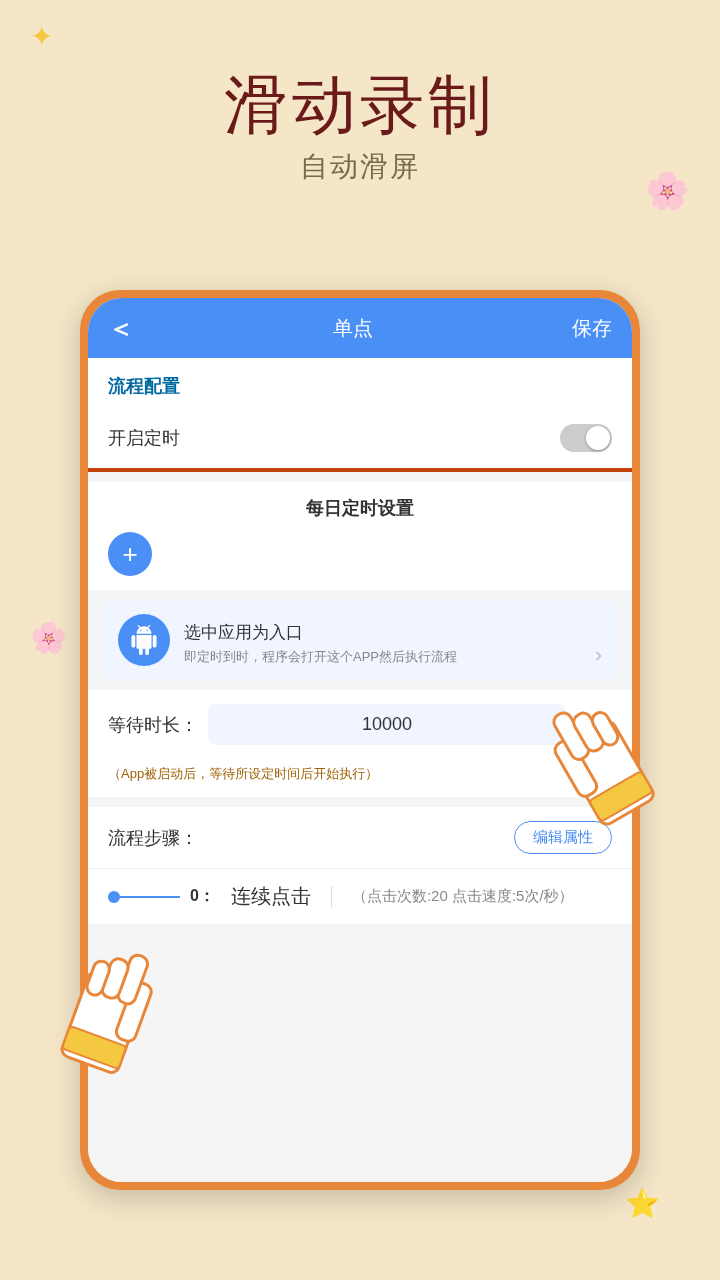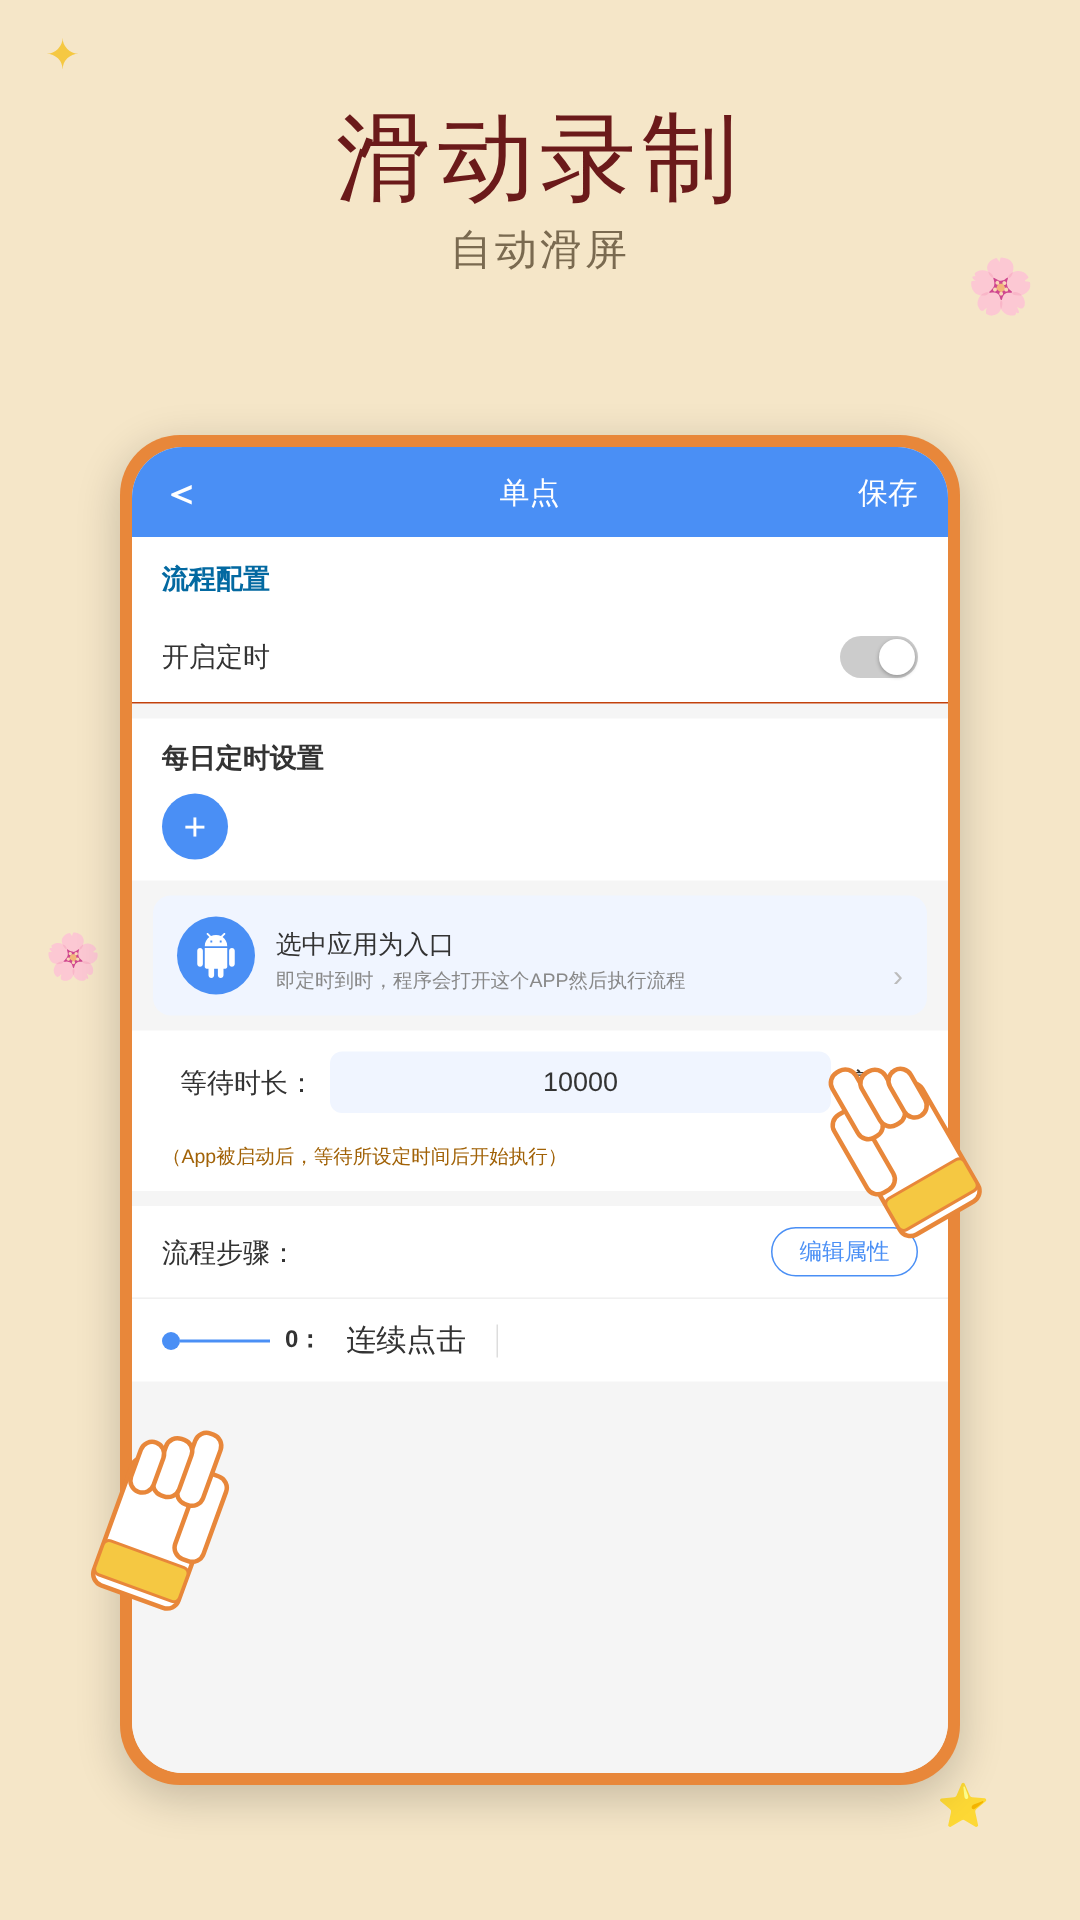--- a/index.html
+++ b/index.html
@@ -122,21 +122,21 @@
       padding: 16px 20px 10px;
       background: white;
     }
 
     .setting-row {
       background: white;
       display: flex;
       align-items: center;
       justify-content: space-between;
       padding: 16px 20px;
-      border-bottom: 1px solid #c2410c;
+      border-bottom: 4px solid #c2410c;
     }
     .setting-label {
       font-size: 18px;
       color: #333;
     }
 
     
     .toggle {
       width: 52px;
       height: 28px;
@@ -154,20 +154,21 @@
       top: 2px;
       right: 2px;
       box-shadow: 0 1px 3px rgba(0,0,0,0.3);
     }
 
     
     .daily-section {
       background: white;
       padding: 14px 20px;
       margin-top: 10px;
+      text-align: center;
     }
     .daily-section-title {
       font-size: 18px;
       font-weight: 600;
       color: #333;
       margin-bottom: 12px;
     }
     .add-btn {
       width: 44px;
       height: 44px;
@@ -250,21 +251,21 @@
     .app-entry-arrow {
       color: #bbb;
       font-size: 20px;
     }
 
     
     .wait-row {
       background: white;
       display: flex;
       align-items: center;
-      padding: 14px 32px;
+      padding: 14px 20px;
       gap: 10px;
       margin-top: 10px;
     }
     .wait-label {
       font-size: 18px;
       color: #333;
       font-weight: 500;
       white-space: nowrap;
     }
     .wait-input {
@@ -441,20 +442,21 @@
       </div>
 
       <div class="step-item">
         <div class="step-dot-line">
           <div class="step-dot"></div>
           <div class="step-line"></div>
         </div>
         <div class="step-number">0：</div>
         <div class="step-name">连续点击</div>
         <div class="step-separator"></div>
+        <div class="step-desc">（点击次数:20 点击速度:5次/秒）</div>
       </div>
 
     </div>
   </div>
 
   <div class="hand-right">
     <svg viewBox="0 0 120 180" xmlns="http://www.w3.org/2000/svg">
 
       <g transform="rotate(-30, 60, 90)">
         <rect x="30" y="60" width="60" height="90" rx="8" fill="white" stroke="#e8873a" stroke-width="3"></rect>

